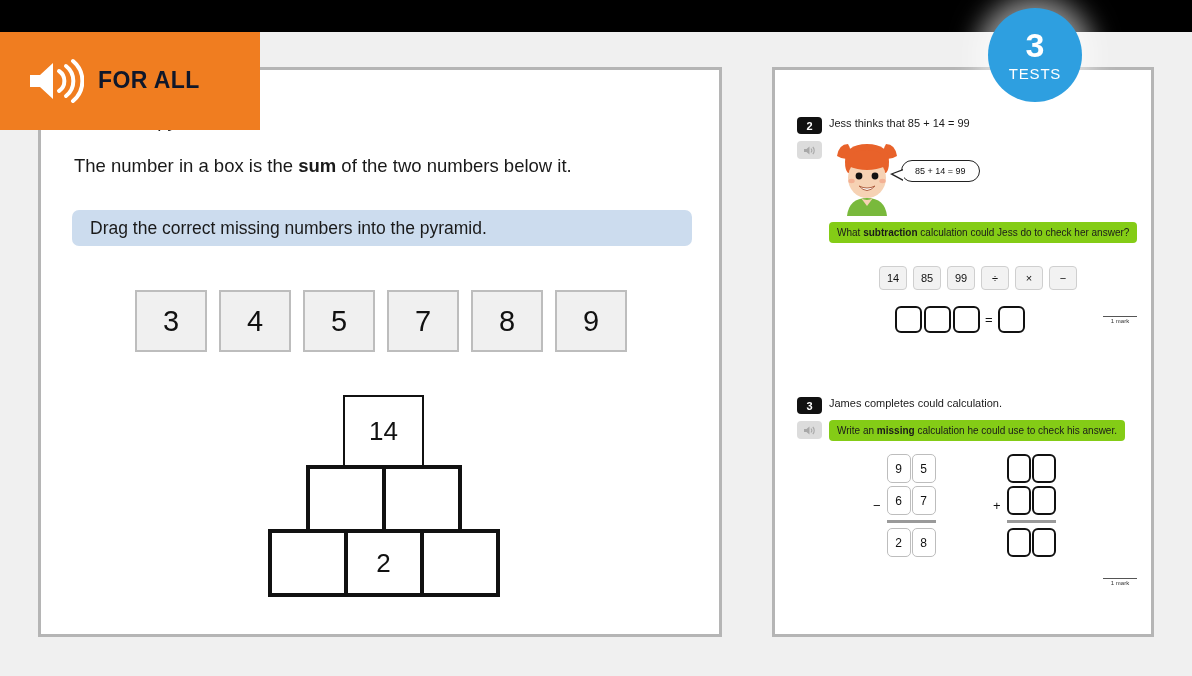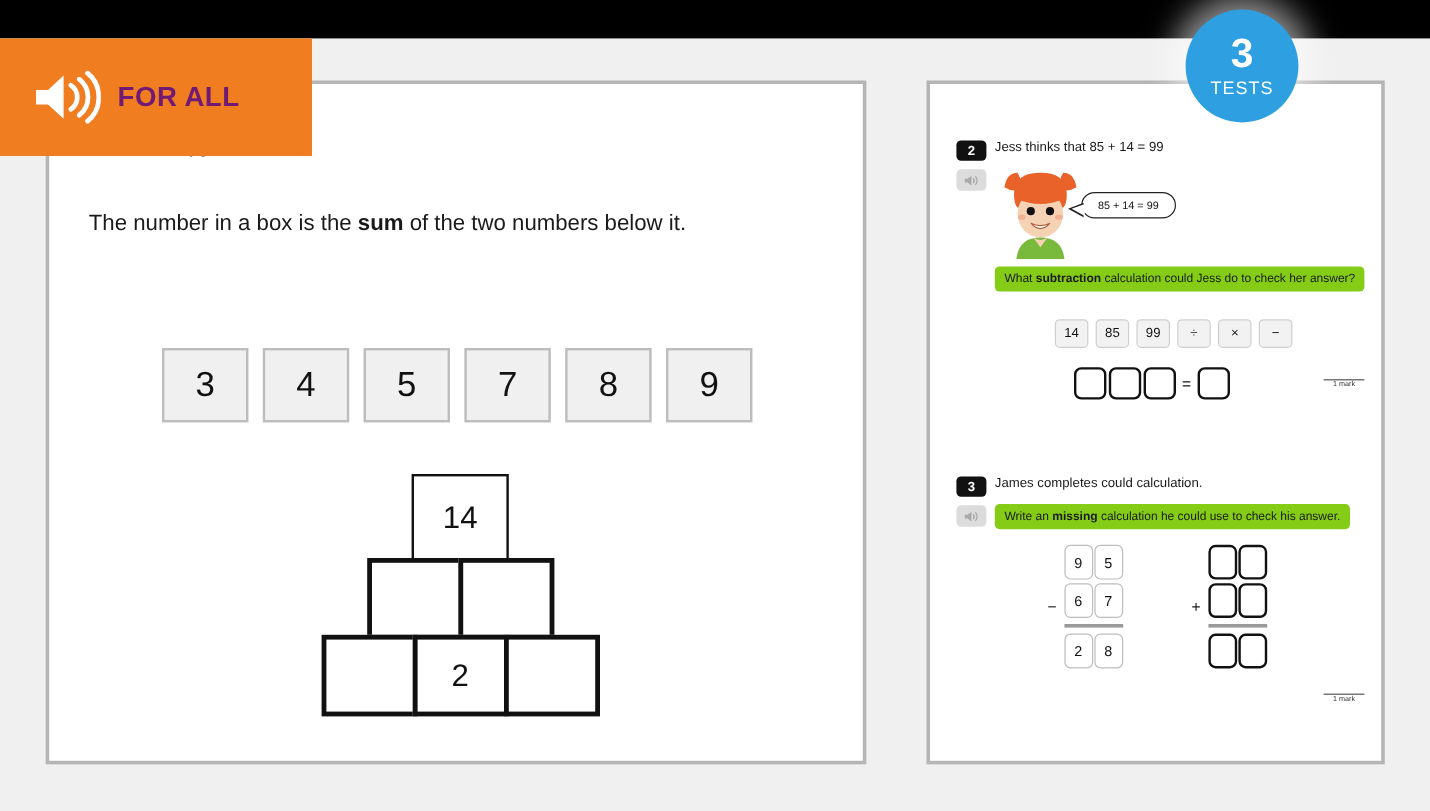--- a/index.html
+++ b/index.html
@@ -20,21 +20,21 @@
   
   .audio-banner {
     position: absolute; left: 0; top: 32px; width: 260px; height: 98px;
     background: #f07d20;
     display: flex; align-items: center; gap: 14px;
     padding-left: 26px;
     z-index: 40;
   }
   .speaker-icon { width: 58px; height: 46px; flex: none; }
   .audio-banner .banner-label {
-    color: #701a75; font-weight: bold; font-size: 23px;
+    color: #0f172a; font-weight: bold; font-size: 23px;
     line-height: 1.12; letter-spacing: .4px;
   }
 
   
   .tests-badge {
     position: absolute; left: 988px; top: 8px;
     width: 94px; height: 94px; border-radius: 50%;
     background: #2e9fe0;
     display: flex; flex-direction: column; align-items: center; justify-content: center;
     color: #fff; z-index: 50;
@@ -46,21 +46,21 @@
   
   .panel { position: absolute; background: #fff; border: 3px solid #b5b5b5; }
   .panel-left  { left: 38px;  top: 67px; width: 684px; height: 570px; }
   .panel-right { left: 772px; top: 67px; width: 382px; height: 570px; }
 
   
   .q-line {
     position: absolute; font-size: 18.5px; color: #1a1a1a; white-space: nowrap;
   }
   .line1 { left: 33px; top: 40px; }
-  .line2 { left: 33px; top: 85px; margin-top: 20px; }
+  .line2 { left: 33px; top: 85px; }
   .q-line b { font-weight: bold; }
 
   .drag-bar {
     position: absolute; left: 31px; top: 140px; width: 620px; height: 36px;
     background: #ccdcee; border-radius: 7px;
     display: flex; align-items: center; padding-left: 18px;
     font-size: 17.5px; color: #1a1a1a;
   }
 
   .tile-row { position: absolute; left: 94px; top: 220px; display: flex; gap: 12px; }
@@ -194,20 +194,23 @@
   </div>
 
   <div class="panel panel-left">
 
     <div class="q-line line1">a number pyramid.</div>
 
     <div class="q-line line2">
       <span>The number in a box is the </span><b>sum</b><span> of the two numbers below it.</span>
     </div>
 
+    <div class="drag-bar">
+      <span>Drag the correct missing numbers into the pyramid.</span>
+    </div>
 
     <div class="tile-row">
       <div class="num-tile">3</div>
       <div class="num-tile">4</div>
       <div class="num-tile">5</div>
       <div class="num-tile">7</div>
       <div class="num-tile">8</div>
       <div class="num-tile">9</div>
     </div>
 

